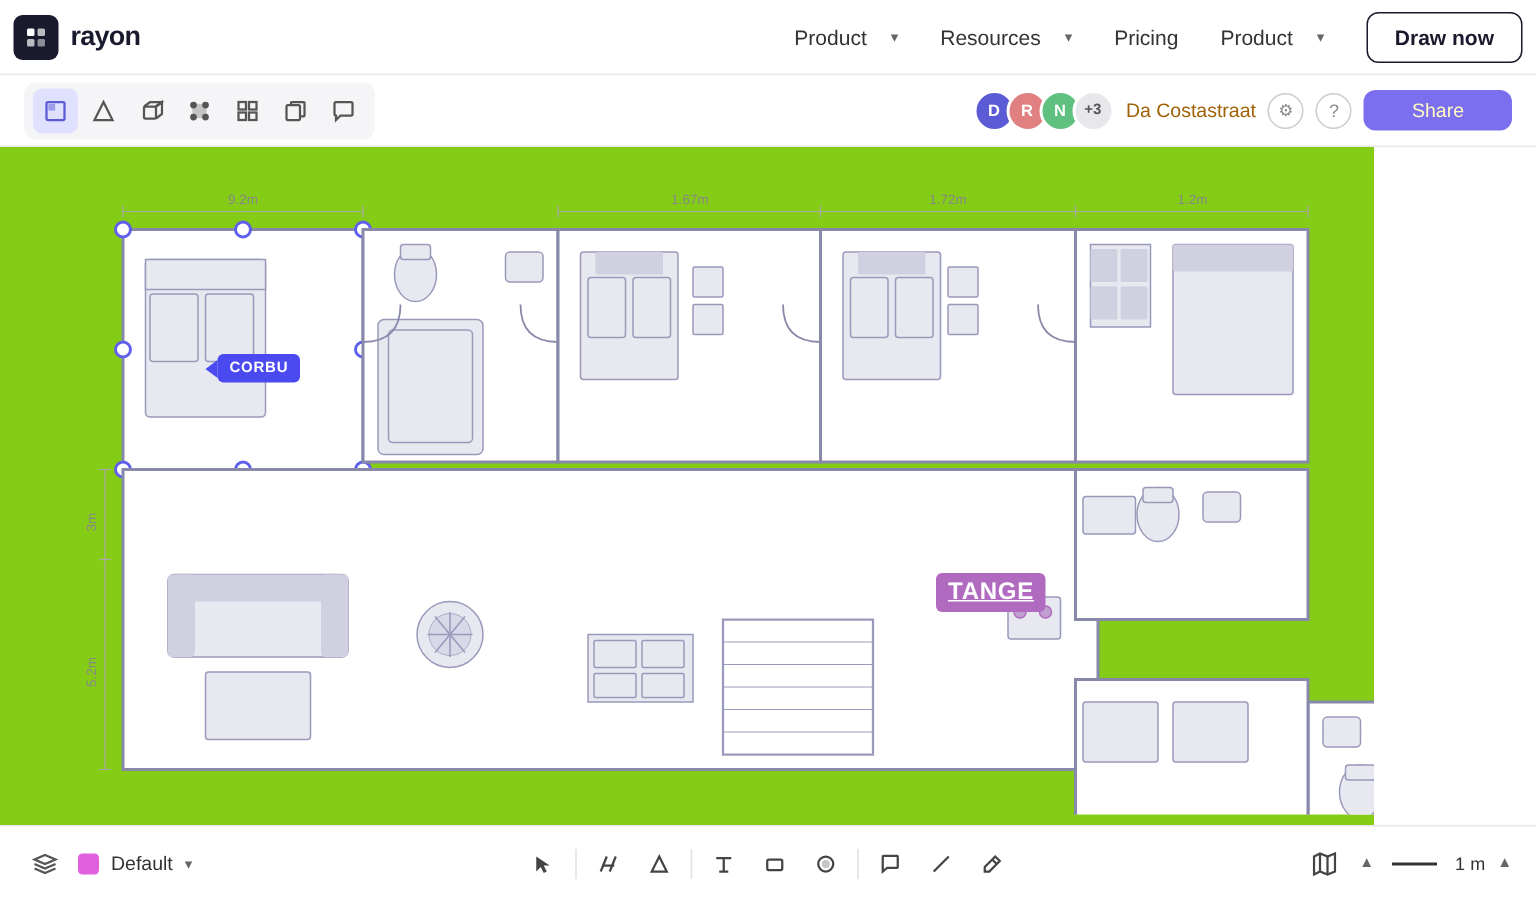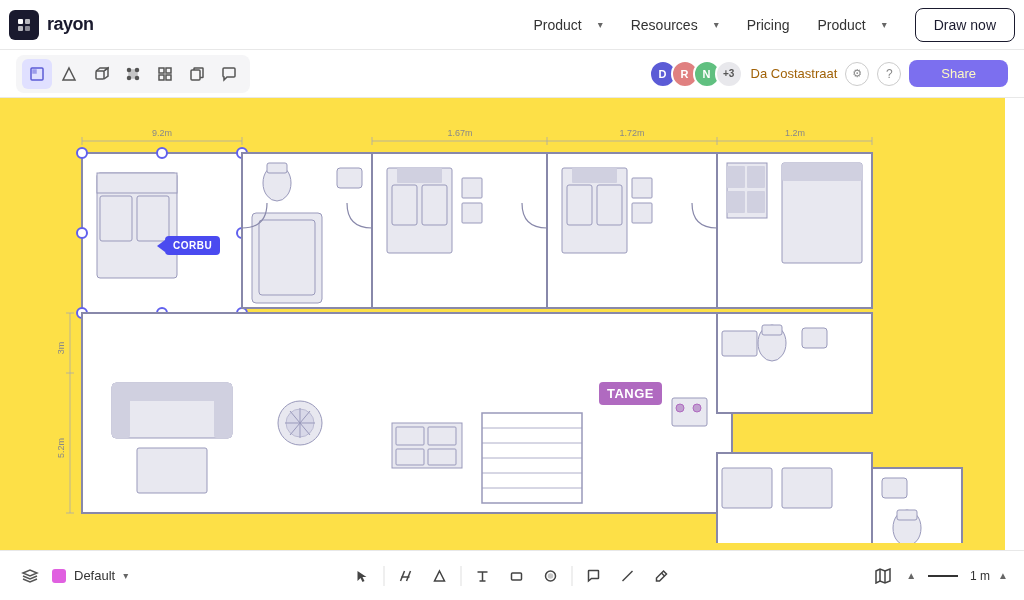--- a/index.html
+++ b/index.html
@@ -57,21 +57,21 @@
       align-items: center;
       gap: 16px;
     }
     .nav-link .chevron { font-size: 10px; color: #666; }
     .nav-btn-draw {
       padding: 8px 18px;
       background: #fff;
       border: 1.5px solid #1a1a2e;
       border-radius: 8px;
       font-size: 14px;
-      font-weight: 400;
+      font-weight: 700;
       cursor: pointer;
       color: #1a1a2e;
       text-align: right;
     }
 
     
     .toolbar {
       height: 48px;
       background: #fff;
       border-bottom: 1px solid #e8e8e8;
@@ -162,23 +162,23 @@
       color: #fef9c3;
       border-radius: 8px;
       font-size: 13px;
       font-weight: 400;
       cursor: pointer;
       border: none;
     }
 
     
     .canvas-area {
-      width: 1005px;
+      width: 916px;
       height: 452px;
-      background: #fde047;
+      background: #84cc16;
       position: relative;
       overflow: hidden;
     }
 
     
     .bottom-bar {
       height: 50px;
       background: #fff;
       border-top: 1px solid #e8e8e8;
       display: flex;
@@ -264,44 +264,44 @@
       font-size: 10px;
       font-weight: 700;
       padding: 4px 8px;
       border-radius: 4px;
       display: flex;
       align-items: center;
       gap: 4px;
       letter-spacing: 0.5px;
       top: 138px;
       left: 145px;
-      margin-left: 20px;
     }
     .corbu-arrow {
       width: 0;
       height: 0;
       border-top: 6px solid transparent;
       border-bottom: 6px solid transparent;
       border-right: 8px solid #4a4af0;
       position: absolute;
       left: -8px;
     }
 
     
     .tange-label {
       position: absolute;
       background: #b06ac0;
       color: white;
-      font-size: 13px;
+      font-size: 16px;
       font-weight: 700;
       padding: 4px 8px;
       border-radius: 4px;
       letter-spacing: 0.5px;
       top: 284px;
-      left: 599px;
+      left: 624px;
+      text-decoration: underline;
     }
   </style>
 </head>
 <body>
 
 <nav class="navbar">
   <div class="nav-logo">
     <div class="logo-icon">
       <svg width="16" height="16" viewBox="0 0 16 16" fill="none">
         <rect x="2" y="2" width="5" height="5" rx="1" fill="white"></rect>

